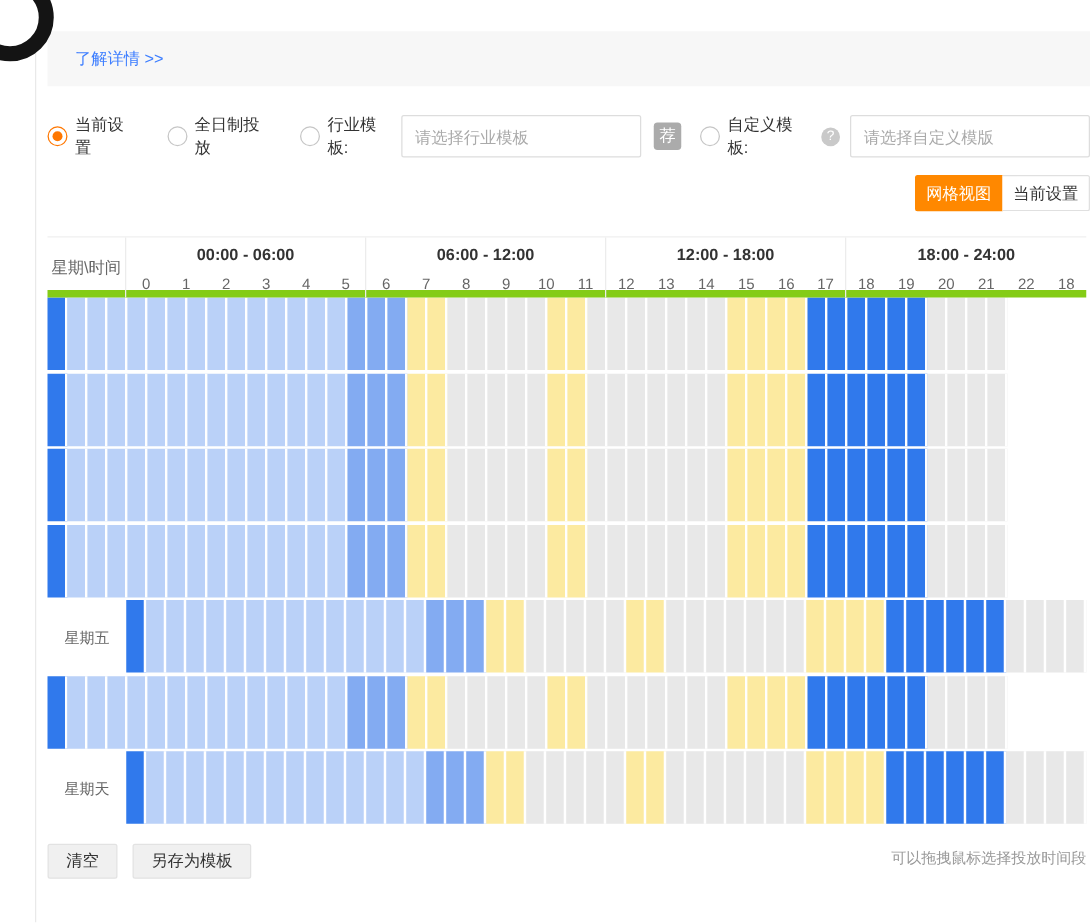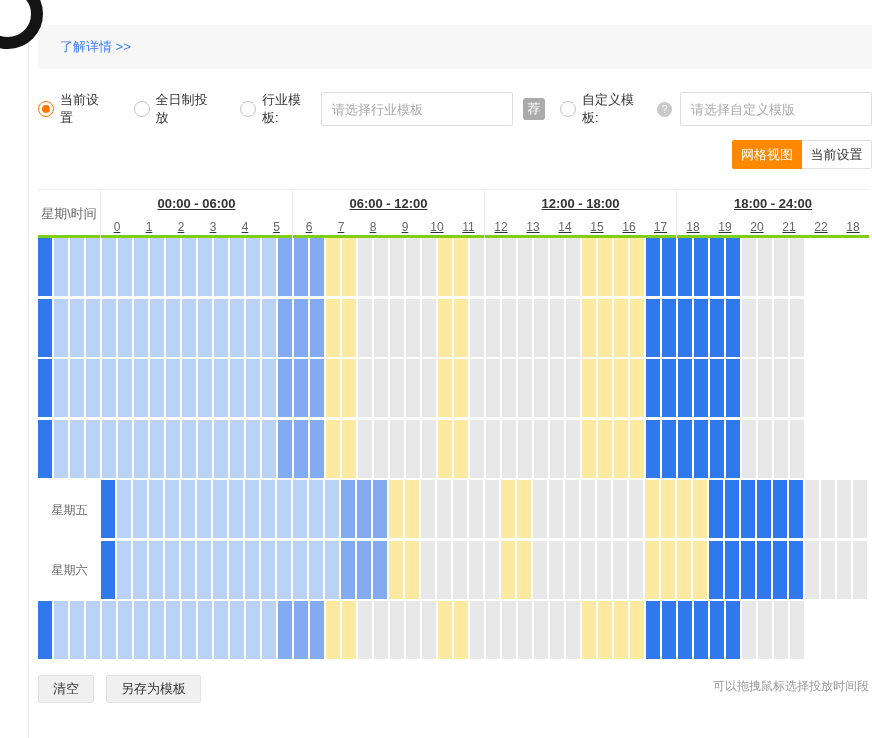--- a/index.html
+++ b/index.html
@@ -28,21 +28,21 @@
   .badge{margin-left:10px;width:22px;height:22px;background:#ababab;color:#fff;border-radius:3px;
     font-size:13px;display:flex;align-items:center;justify-content:center;flex:0 0 auto;}
   .help{margin-left:7px;width:15px;height:15px;border-radius:50%;background:#c9c9c9;color:#fff;
     font-size:11px;display:flex;align-items:center;justify-content:center;flex:0 0 auto;}
   .views{margin-top:14px;display:flex;justify-content:flex-end;}
   .view-btn{height:29px;min-width:70px;display:flex;align-items:center;justify-content:center;
     font-size:13px;box-sizing:border-box;cursor:pointer;}
   .view-btn.active{background:#ff8800;color:#fff;border-radius:2px 0 0 2px;}
   .view-btn.plain{background:#fff;color:#333;border:1px solid #e0e0e0;border-left:none;border-radius:0 2px 2px 0;}
   .sched{margin-top:20px;width:831px;}
-  .sched-head{position:relative;border-top:1px solid #efefef;border-bottom:3px solid #84cc16;height:49px;box-sizing:border-box;text-decoration:underline;}
+  .sched-head{position:relative;border-top:1px solid #efefef;border-bottom:6px solid #84cc16;height:49px;box-sizing:border-box;}
   .corner-cell{position:absolute;left:0;top:0;width:63px;height:48px;display:flex;align-items:center;
     justify-content:center;font-size:13px;color:#666;border-right:1px solid #ececec;box-sizing:border-box;}
   .section-row{margin-left:63px;display:flex;height:26px;}
   .sec-cell{width:192px;display:flex;align-items:center;justify-content:center;
     font-size:13px;font-weight:bold;color:#333;box-sizing:border-box;border-right:1px solid #ececec;}
   .sec-cell:last-child{border-right:none;}
   .hour-row{margin-left:63px;display:flex;height:22px;}
   .hour-cell{width:32px;display:flex;align-items:center;justify-content:center;
     font-size:12px;color:#666;box-sizing:border-box;}
   .hour-cell.sec-end{border-right:1px solid #ececec;}
@@ -388,73 +388,73 @@
             <div class="slot" style="background: rgb(48, 121, 236);"></div>
             <div class="slot" style="background: rgb(48, 121, 236);"></div>
             <div class="slot" style="background: rgb(48, 121, 236);"></div>
             <div class="slot" style="background: rgb(232, 232, 232);"></div>
             <div class="slot" style="background: rgb(232, 232, 232);"></div>
             <div class="slot" style="background: rgb(232, 232, 232);"></div>
             <div class="slot" style="background: rgb(232, 232, 232);"></div>
           </div>
         </div>
         <div class="day-row">
-          <div class="day-label">星期六</div>
-          <div class="cells">
-            <div class="slot" style="background: rgb(48, 121, 236);"></div>
-            <div class="slot" style="background: rgb(186, 209, 248);"></div>
-            <div class="slot" style="background: rgb(186, 209, 248);"></div>
-            <div class="slot" style="background: rgb(186, 209, 248);"></div>
-            <div class="slot" style="background: rgb(186, 209, 248);"></div>
-            <div class="slot" style="background: rgb(186, 209, 248);"></div>
-            <div class="slot" style="background: rgb(186, 209, 248);"></div>
-            <div class="slot" style="background: rgb(186, 209, 248);"></div>
-            <div class="slot" style="background: rgb(186, 209, 248);"></div>
-            <div class="slot" style="background: rgb(186, 209, 248);"></div>
-            <div class="slot" style="background: rgb(186, 209, 248);"></div>
-            <div class="slot" style="background: rgb(186, 209, 248);"></div>
-            <div class="slot" style="background: rgb(186, 209, 248);"></div>
-            <div class="slot" style="background: rgb(186, 209, 248);"></div>
-            <div class="slot" style="background: rgb(186, 209, 248);"></div>
-            <div class="slot" style="background: rgb(131, 171, 242);"></div>
-            <div class="slot" style="background: rgb(131, 171, 242);"></div>
-            <div class="slot" style="background: rgb(131, 171, 242);"></div>
-            <div class="slot" style="background: rgb(252, 234, 160);"></div>
-            <div class="slot" style="background: rgb(252, 234, 160);"></div>
-            <div class="slot" style="background: rgb(232, 232, 232);"></div>
-            <div class="slot" style="background: rgb(232, 232, 232);"></div>
-            <div class="slot" style="background: rgb(232, 232, 232);"></div>
-            <div class="slot" style="background: rgb(232, 232, 232);"></div>
-            <div class="slot" style="background: rgb(232, 232, 232);"></div>
-            <div class="slot" style="background: rgb(252, 234, 160);"></div>
-            <div class="slot" style="background: rgb(252, 234, 160);"></div>
-            <div class="slot" style="background: rgb(232, 232, 232);"></div>
-            <div class="slot" style="background: rgb(232, 232, 232);"></div>
-            <div class="slot" style="background: rgb(232, 232, 232);"></div>
-            <div class="slot" style="background: rgb(232, 232, 232);"></div>
-            <div class="slot" style="background: rgb(232, 232, 232);"></div>
-            <div class="slot" style="background: rgb(232, 232, 232);"></div>
-            <div class="slot" style="background: rgb(232, 232, 232);"></div>
-            <div class="slot" style="background: rgb(252, 234, 160);"></div>
-            <div class="slot" style="background: rgb(252, 234, 160);"></div>
-            <div class="slot" style="background: rgb(252, 234, 160);"></div>
-            <div class="slot" style="background: rgb(252, 234, 160);"></div>
-            <div class="slot" style="background: rgb(48, 121, 236);"></div>
-            <div class="slot" style="background: rgb(48, 121, 236);"></div>
-            <div class="slot" style="background: rgb(48, 121, 236);"></div>
-            <div class="slot" style="background: rgb(48, 121, 236);"></div>
-            <div class="slot" style="background: rgb(48, 121, 236);"></div>
-            <div class="slot" style="background: rgb(48, 121, 236);"></div>
-            <div class="slot" style="background: rgb(232, 232, 232);"></div>
-            <div class="slot" style="background: rgb(232, 232, 232);"></div>
-            <div class="slot" style="background: rgb(232, 232, 232);"></div>
-            <div class="slot" style="background: rgb(232, 232, 232);"></div>
-          </div>
-        </div>
-        <div class="day-row">
+          <div class="cells">
+            <div class="slot" style="background: rgb(48, 121, 236);"></div>
+            <div class="slot" style="background: rgb(186, 209, 248);"></div>
+            <div class="slot" style="background: rgb(186, 209, 248);"></div>
+            <div class="slot" style="background: rgb(186, 209, 248);"></div>
+            <div class="slot" style="background: rgb(186, 209, 248);"></div>
+            <div class="slot" style="background: rgb(186, 209, 248);"></div>
+            <div class="slot" style="background: rgb(186, 209, 248);"></div>
+            <div class="slot" style="background: rgb(186, 209, 248);"></div>
+            <div class="slot" style="background: rgb(186, 209, 248);"></div>
+            <div class="slot" style="background: rgb(186, 209, 248);"></div>
+            <div class="slot" style="background: rgb(186, 209, 248);"></div>
+            <div class="slot" style="background: rgb(186, 209, 248);"></div>
+            <div class="slot" style="background: rgb(186, 209, 248);"></div>
+            <div class="slot" style="background: rgb(186, 209, 248);"></div>
+            <div class="slot" style="background: rgb(186, 209, 248);"></div>
+            <div class="slot" style="background: rgb(131, 171, 242);"></div>
+            <div class="slot" style="background: rgb(131, 171, 242);"></div>
+            <div class="slot" style="background: rgb(131, 171, 242);"></div>
+            <div class="slot" style="background: rgb(252, 234, 160);"></div>
+            <div class="slot" style="background: rgb(252, 234, 160);"></div>
+            <div class="slot" style="background: rgb(232, 232, 232);"></div>
+            <div class="slot" style="background: rgb(232, 232, 232);"></div>
+            <div class="slot" style="background: rgb(232, 232, 232);"></div>
+            <div class="slot" style="background: rgb(232, 232, 232);"></div>
+            <div class="slot" style="background: rgb(232, 232, 232);"></div>
+            <div class="slot" style="background: rgb(252, 234, 160);"></div>
+            <div class="slot" style="background: rgb(252, 234, 160);"></div>
+            <div class="slot" style="background: rgb(232, 232, 232);"></div>
+            <div class="slot" style="background: rgb(232, 232, 232);"></div>
+            <div class="slot" style="background: rgb(232, 232, 232);"></div>
+            <div class="slot" style="background: rgb(232, 232, 232);"></div>
+            <div class="slot" style="background: rgb(232, 232, 232);"></div>
+            <div class="slot" style="background: rgb(232, 232, 232);"></div>
+            <div class="slot" style="background: rgb(232, 232, 232);"></div>
+            <div class="slot" style="background: rgb(252, 234, 160);"></div>
+            <div class="slot" style="background: rgb(252, 234, 160);"></div>
+            <div class="slot" style="background: rgb(252, 234, 160);"></div>
+            <div class="slot" style="background: rgb(252, 234, 160);"></div>
+            <div class="slot" style="background: rgb(48, 121, 236);"></div>
+            <div class="slot" style="background: rgb(48, 121, 236);"></div>
+            <div class="slot" style="background: rgb(48, 121, 236);"></div>
+            <div class="slot" style="background: rgb(48, 121, 236);"></div>
+            <div class="slot" style="background: rgb(48, 121, 236);"></div>
+            <div class="slot" style="background: rgb(48, 121, 236);"></div>
+            <div class="slot" style="background: rgb(232, 232, 232);"></div>
+            <div class="slot" style="background: rgb(232, 232, 232);"></div>
+            <div class="slot" style="background: rgb(232, 232, 232);"></div>
+            <div class="slot" style="background: rgb(232, 232, 232);"></div>
+          </div>
+        </div>
+        <div class="day-row">
+          <div class="day-label">星期天</div>
           <div class="cells">
             <div class="slot" style="background: rgb(48, 121, 236);"></div>
             <div class="slot" style="background: rgb(186, 209, 248);"></div>
             <div class="slot" style="background: rgb(186, 209, 248);"></div>
             <div class="slot" style="background: rgb(186, 209, 248);"></div>
             <div class="slot" style="background: rgb(186, 209, 248);"></div>
             <div class="slot" style="background: rgb(186, 209, 248);"></div>
             <div class="slot" style="background: rgb(186, 209, 248);"></div>
             <div class="slot" style="background: rgb(186, 209, 248);"></div>
             <div class="slot" style="background: rgb(186, 209, 248);"></div>

